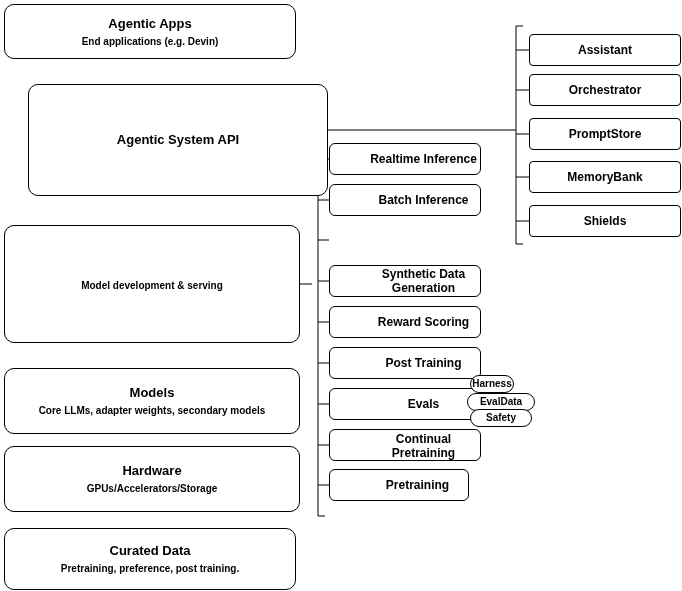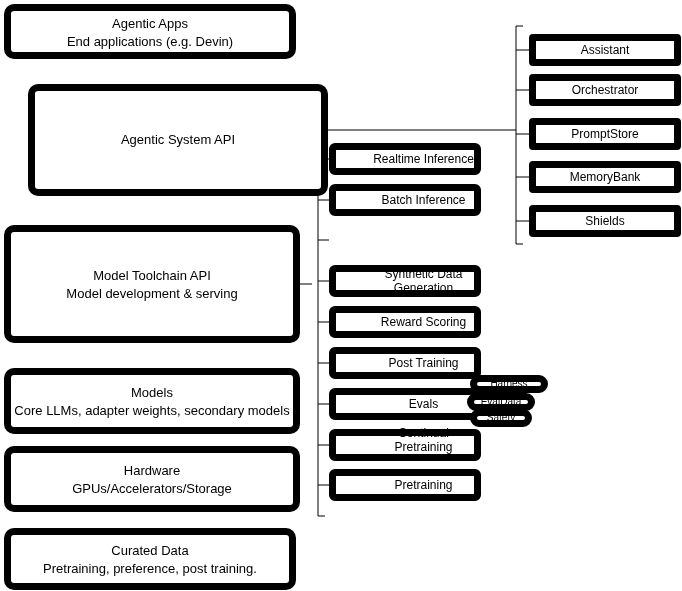--- a/index.html
+++ b/index.html
@@ -14,38 +14,39 @@
   #canvas {
     position: relative;
     width: 682px;
     height: 591px;
     overflow: hidden;
     background: #ffffff;
   }
   .node {
     position: absolute;
     box-sizing: border-box;
-    border: 7px solid #000000;
+    border: 1px solid #000000;
     background: #ffffff;
     display: flex;
     flex-direction: column;
     align-items: center;
     justify-content: center;
     text-align: center;
+    font-weight: bold;
   }
   .stack-node {
     border-radius: 10px;
   }
   .stack-title {
     font-size: 13px;
     line-height: 16px;
     color: #000000;
   }
   .stack-sub {
-    font-size: 13px;
+    font-size: 10px;
     line-height: 12px;
     color: #000000;
     margin-top: 4px;
   }
   .api-node {
     border-radius: 6px;
     font-size: 12px;
     line-height: 14px;
     padding-left: 37px;
   }
@@ -87,21 +88,20 @@
   <div class="node stack-node" style="left:4px; top:4px; width:292px; height:55px;">
     <div class="stack-title">Agentic Apps</div>
     <div class="stack-sub">End applications (e.g. Devin)</div>
   </div>
 
   <div class="node stack-node" style="left:4px; top:84px; width:300px; height:112px;margin-left:24px;">
     <div class="stack-title">Agentic System API</div>
   </div>
 
   <div class="node stack-node" style="left:4px; top:225px; width:296px; height:118px;">
-    <div class="stack-title">Model Toolchain API</div>
     <div class="stack-sub">Model development &amp; serving</div>
   </div>
 
   <div class="node stack-node" style="left:4px; top:368px; width:296px; height:66px;">
     <div class="stack-title">Models</div>
     <div class="stack-sub">Core LLMs, adapter weights, secondary models</div>
   </div>
 
   <div class="node stack-node" style="left:4px; top:446px; width:296px; height:66px;">
     <div class="stack-title">Hardware</div>
@@ -127,41 +127,41 @@
   </div>
   <div class="node api-node" style="left:329px; top:347px; width:152px; height:32px;">
     <div>Post Training</div>
   </div>
   <div class="node api-node" style="left:329px; top:388px; width:152px; height:32px;">
     <div>Evals</div>
   </div>
   <div class="node api-node" style="left:329px; top:429px; width:152px; height:32px;justify-content:flex-end;">
     <div>Continual Pretraining</div>
   </div>
-  <div class="node api-node" style="left:329px; top:469px; width:152px; height:32px;">
+  <div class="node api-node" style="left:329px; top:469px; width:140px; height:32px;">
     <div>Pretraining</div>
   </div>
 
   <div class="node right-node" style="left:529px; top:34px; width:152px; height:32px;">
     <div>Assistant</div>
   </div>
   <div class="node right-node" style="left:529px; top:74px; width:152px; height:32px;">
     <div>Orchestrator</div>
   </div>
   <div class="node right-node" style="left:529px; top:118px; width:152px; height:32px;">
     <div>PromptStore</div>
   </div>
   <div class="node right-node" style="left:529px; top:161px; width:152px; height:32px;">
     <div>MemoryBank</div>
   </div>
   <div class="node right-node" style="left:529px; top:205px; width:152px; height:32px;">
     <div>Shields</div>
   </div>
 
-  <div class="node pill-node" style="left:470px; top:375px; width:78px; height:18px;">
+  <div class="node pill-node" style="left:470px; top:375px; width:44px; height:18px;">
     <div>Harness</div>
   </div>
   <div class="node pill-node" style="left:467px; top:393px; width:68px; height:18px;">
     <div>EvalData</div>
   </div>
   <div class="node pill-node" style="left:470px; top:409px; width:62px; height:18px;">
     <div>Safety</div>
   </div>
 
 </div>

